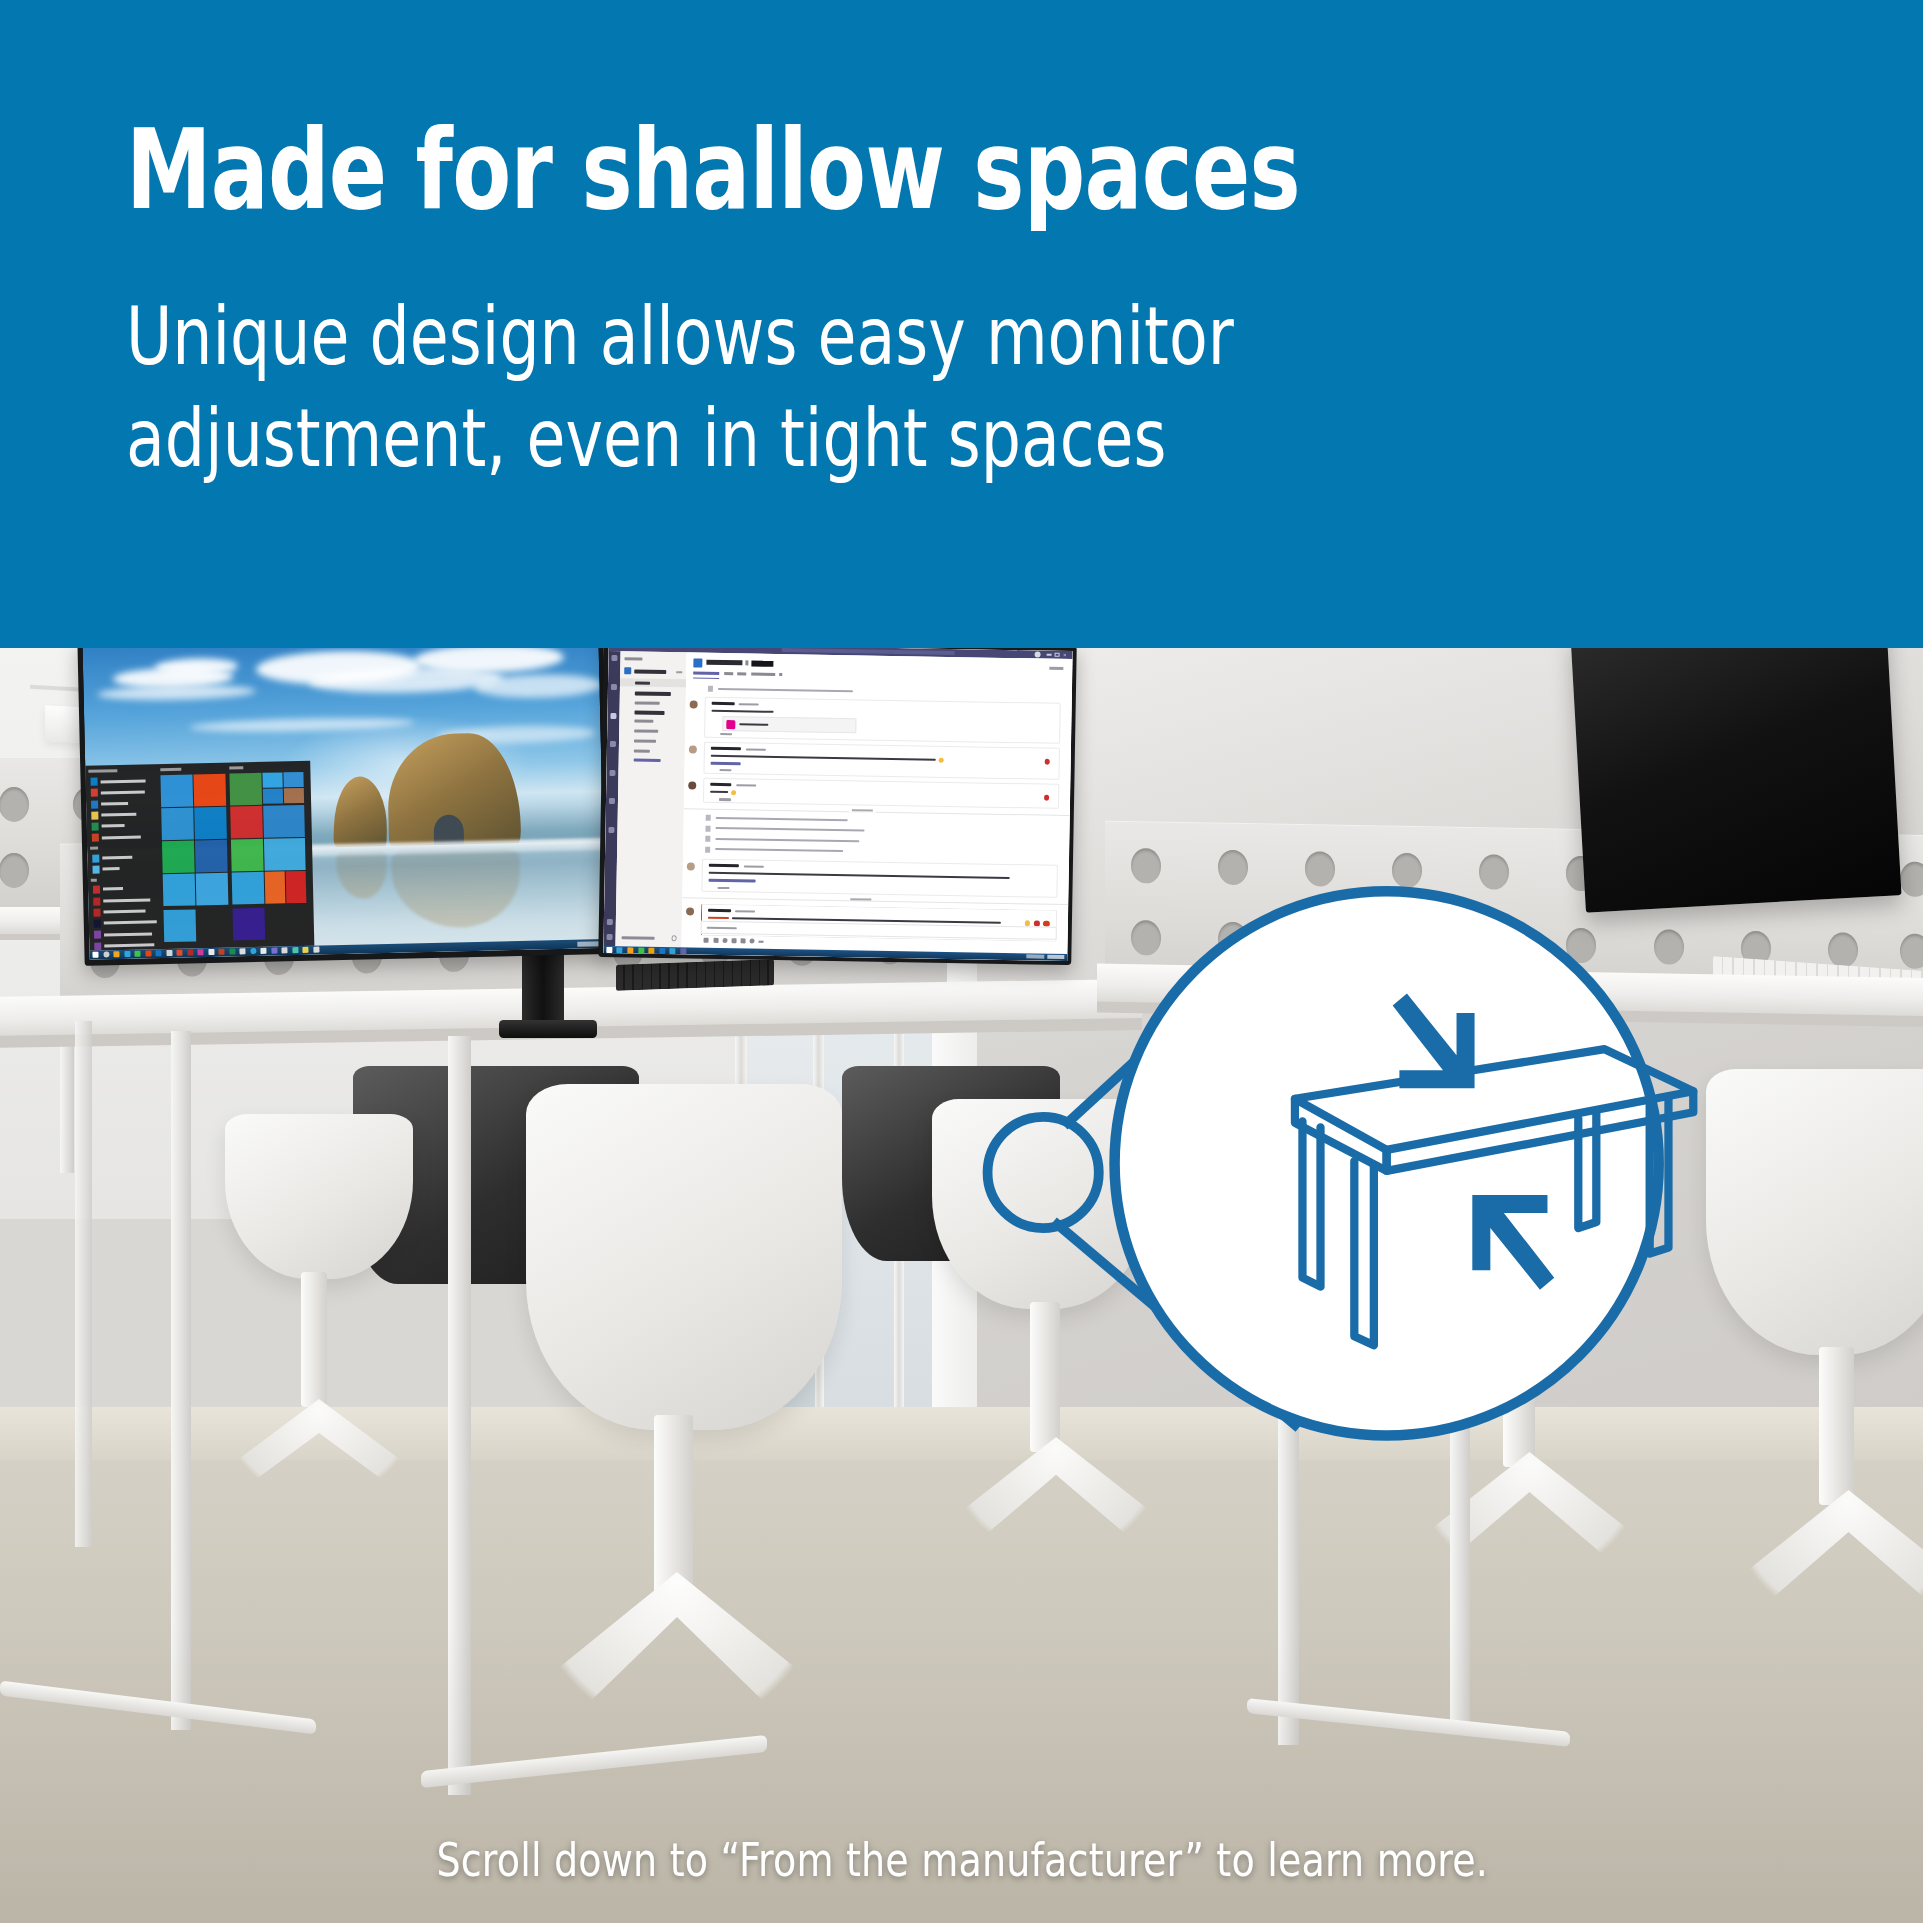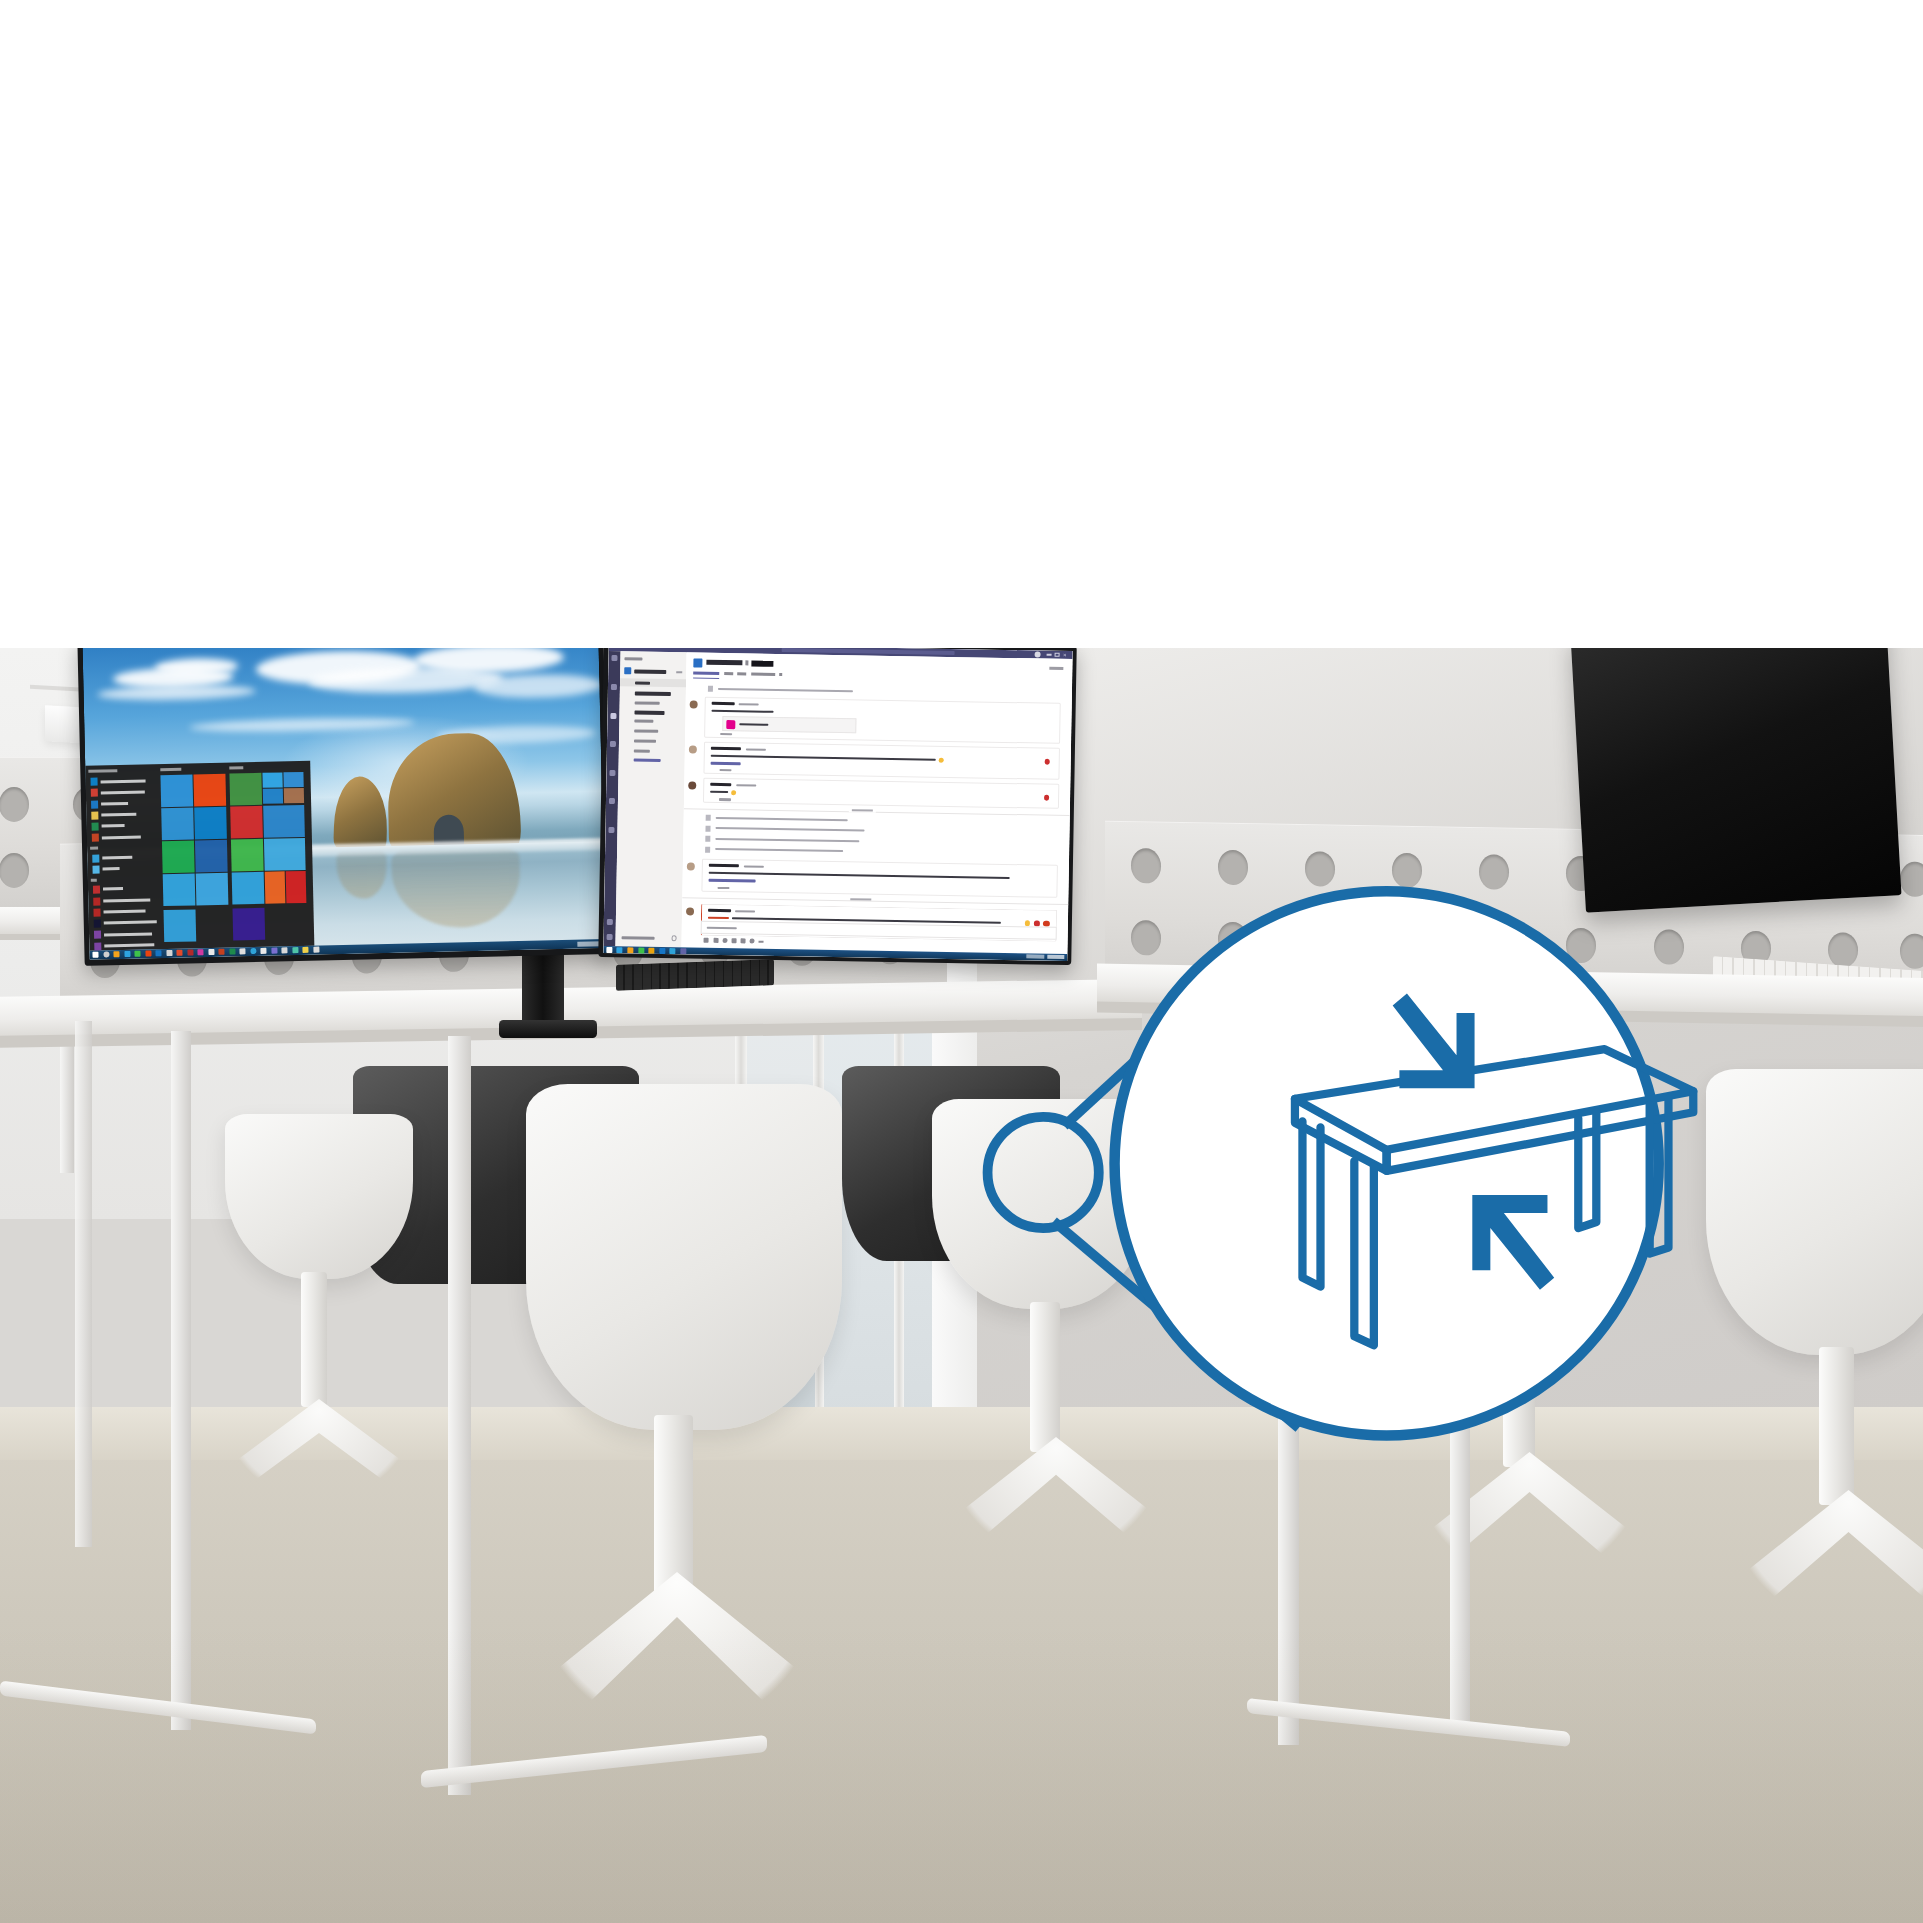--- a/index.html
+++ b/index.html
@@ -134,20 +134,27 @@
     font-family:"Liberation Sans Narrow","DejaVu Sans Condensed","Liberation Sans", sans-serif;
     text-shadow:0 1.5px 6.8px rgba(0,0,0,.35); letter-spacing:0.2px;
   }
   #caption span { display:inline-block; transform:scaleX(.9); }
 </style>
 </head>
 <body>
 
 <div id="page">
 
+  <div id="header">
+    <div id="headline">Made for shallow spaces</div>
+    <div id="subhead">
+      <span class="l">Unique design allows easy monitor</span>
+      <span class="l">adjustment, even in tight spaces</span>
+    </div>
+  </div>
 
   <div id="scene">
 
     <div class="sc wall-main"></div>
     <div class="sc wall-right"></div>
 
     <div class="sc glass" style="left:736px;top:0;width:218px;height:763px;"></div>
     <div class="sc glass" style="left:819px;top:0;width:139px;height:763px;
         background:linear-gradient(178deg,#eef2f4,#e0e6e9 70%,#d7dde0);"></div>
     <div class="sc mull" style="left:735px;top:0;width:12px;height:763px;"></div>
@@ -618,15 +625,18 @@
     </g>
 
     <g fill="#1A6CA8">
       <path d="M1853 1338 L1872 1322 L1938 1404 L1938 1348 L1962 1348 L1962 1448 L1862 1448 L1862 1424 L1920 1424 Z"></path>
     </g>
     <g fill="#1A6CA8">
       <path d="M2068 1700 L2049 1716 L1983 1634 L1983 1690 L1959 1690 L1959 1590 L2059 1590 L2059 1614 L2001 1614 Z"></path>
     </g>
   </svg>
 
+  <div id="caption">
+    <span>Scroll down to “From the manufacturer” to learn more.</span>
+  </div>
 
 </div>
 
 
 </body></html>

